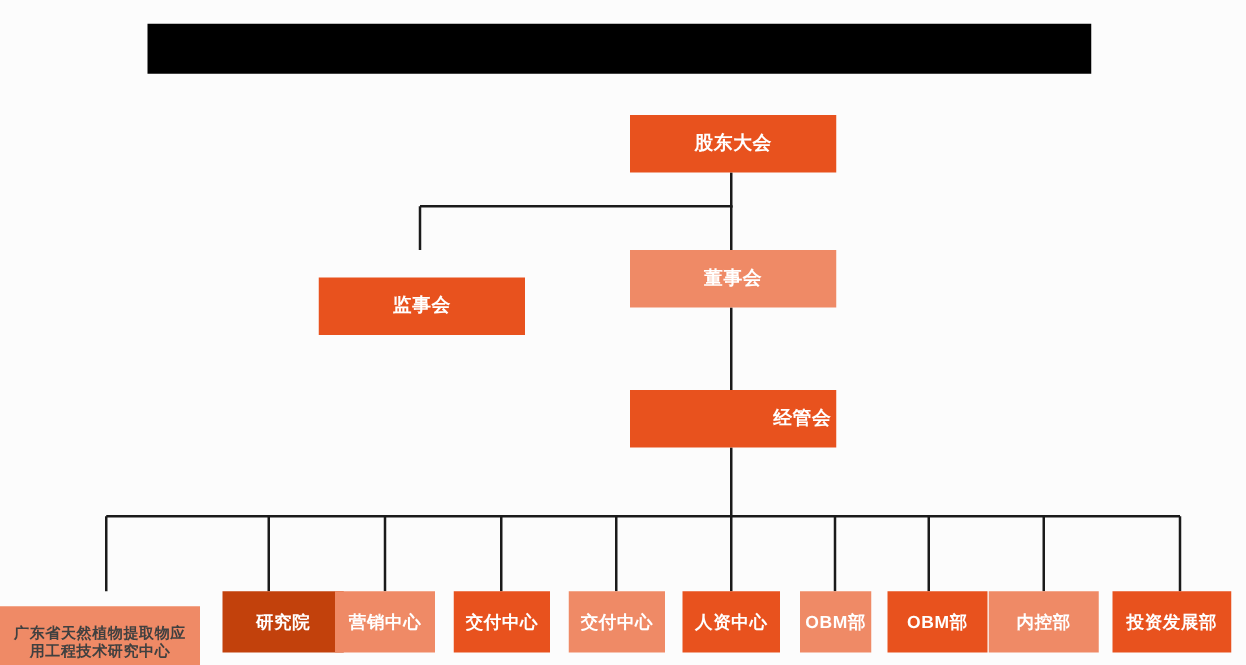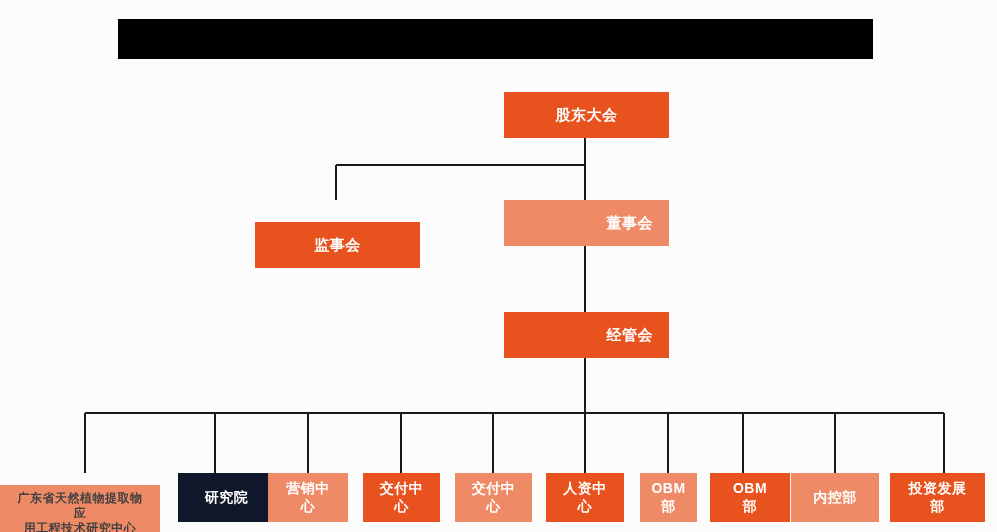--- a/index.html
+++ b/index.html
@@ -37,21 +37,21 @@
     text-align: center;
     color: #ffffff;
     font-weight: bold;
     line-height: 1.25;
     letter-spacing: 0.5px;
     z-index: 3;
   }
   .node-label {
     display: block;
     width: 100%;
-    padding: 0 16px;
+    padding: 0 4px;
     white-space: pre-line;
   }
 
   .tone-dark  { background: #e8521e; }
   .tone-light { background: #ef8a66; }
 
   .size-lg { font-size: 15px; }
   .size-md { font-size: 14px; }
   .size-sm { font-size: 12px; }
 
@@ -91,31 +91,31 @@
       <div class="conn conn-v" style="background: rgb(26, 26, 26); left: 943px; top: 413px; height: 60px;"></div>
     </div>
 
   <div id="node-layer">
       <div class="node tone-dark size-lg" style="left: 504px; top: 92px; width: 165px; height: 46px; background: rgb(232, 82, 30); color: rgb(255, 255, 255);">
         <span class="node-label">股东大会</span>
       </div>
       <div class="node tone-dark size-lg" style="left: 255px; top: 200px; width: 165px; height: 46px; background: rgb(232, 82, 30); color: rgb(255, 255, 255); margin-top: 22px;">
         <span class="node-label">监事会</span>
       </div>
-      <div class="node tone-light size-lg" style="left: 504px; top: 200px; width: 165px; height: 46px; background: rgb(239, 138, 102); color: rgb(255, 255, 255); text-align: right;">
+      <div class="node tone-light size-lg" style="left: 504px; top: 200px; width: 165px; height: 46px; background: rgb(239, 138, 102); color: rgb(255, 255, 255);">
         <span class="node-label">董事会</span>
       </div>
       <div class="node tone-dark size-lg" style="left: 504px; top: 312px; width: 165px; height: 46px; background: rgb(232, 82, 30); color: rgb(255, 255, 255); text-align: right;">
         <span class="node-label">经管会</span>
       </div>
       <div class="node tone-light size-sm" style="left: 0px; top: 485px; width: 160px; height: 57px; background: rgb(239, 138, 102); color: #404040;">
         <span class="node-label">广东省天然植物提取物应
 用工程技术研究中心</span>
       </div>
-      <div class="node tone-dark size-md" style="left: 178px; top: 473px; width: 97px; height: 49px; background: #0f172a; color: rgb(255, 255, 255);">
+      <div class="node tone-dark size-md" style="left: 178px; top: 473px; width: 97px; height: 49px; background: #c2410c; color: rgb(255, 255, 255);">
         <span class="node-label">研究院</span>
       </div>
       <div class="node tone-light size-md" style="left: 268px; top: 473px; width: 80px; height: 49px; background: rgb(239, 138, 102); color: rgb(255, 255, 255);">
         <span class="node-label">营销中心</span>
       </div>
       <div class="node tone-dark size-md" style="left: 363px; top: 473px; width: 77px; height: 49px; background: rgb(232, 82, 30); color: rgb(255, 255, 255);">
         <span class="node-label">交付中心</span>
       </div>
       <div class="node tone-light size-md" style="left: 455px; top: 473px; width: 77px; height: 49px; background: rgb(239, 138, 102); color: rgb(255, 255, 255);">
         <span class="node-label">交付中心</span>

